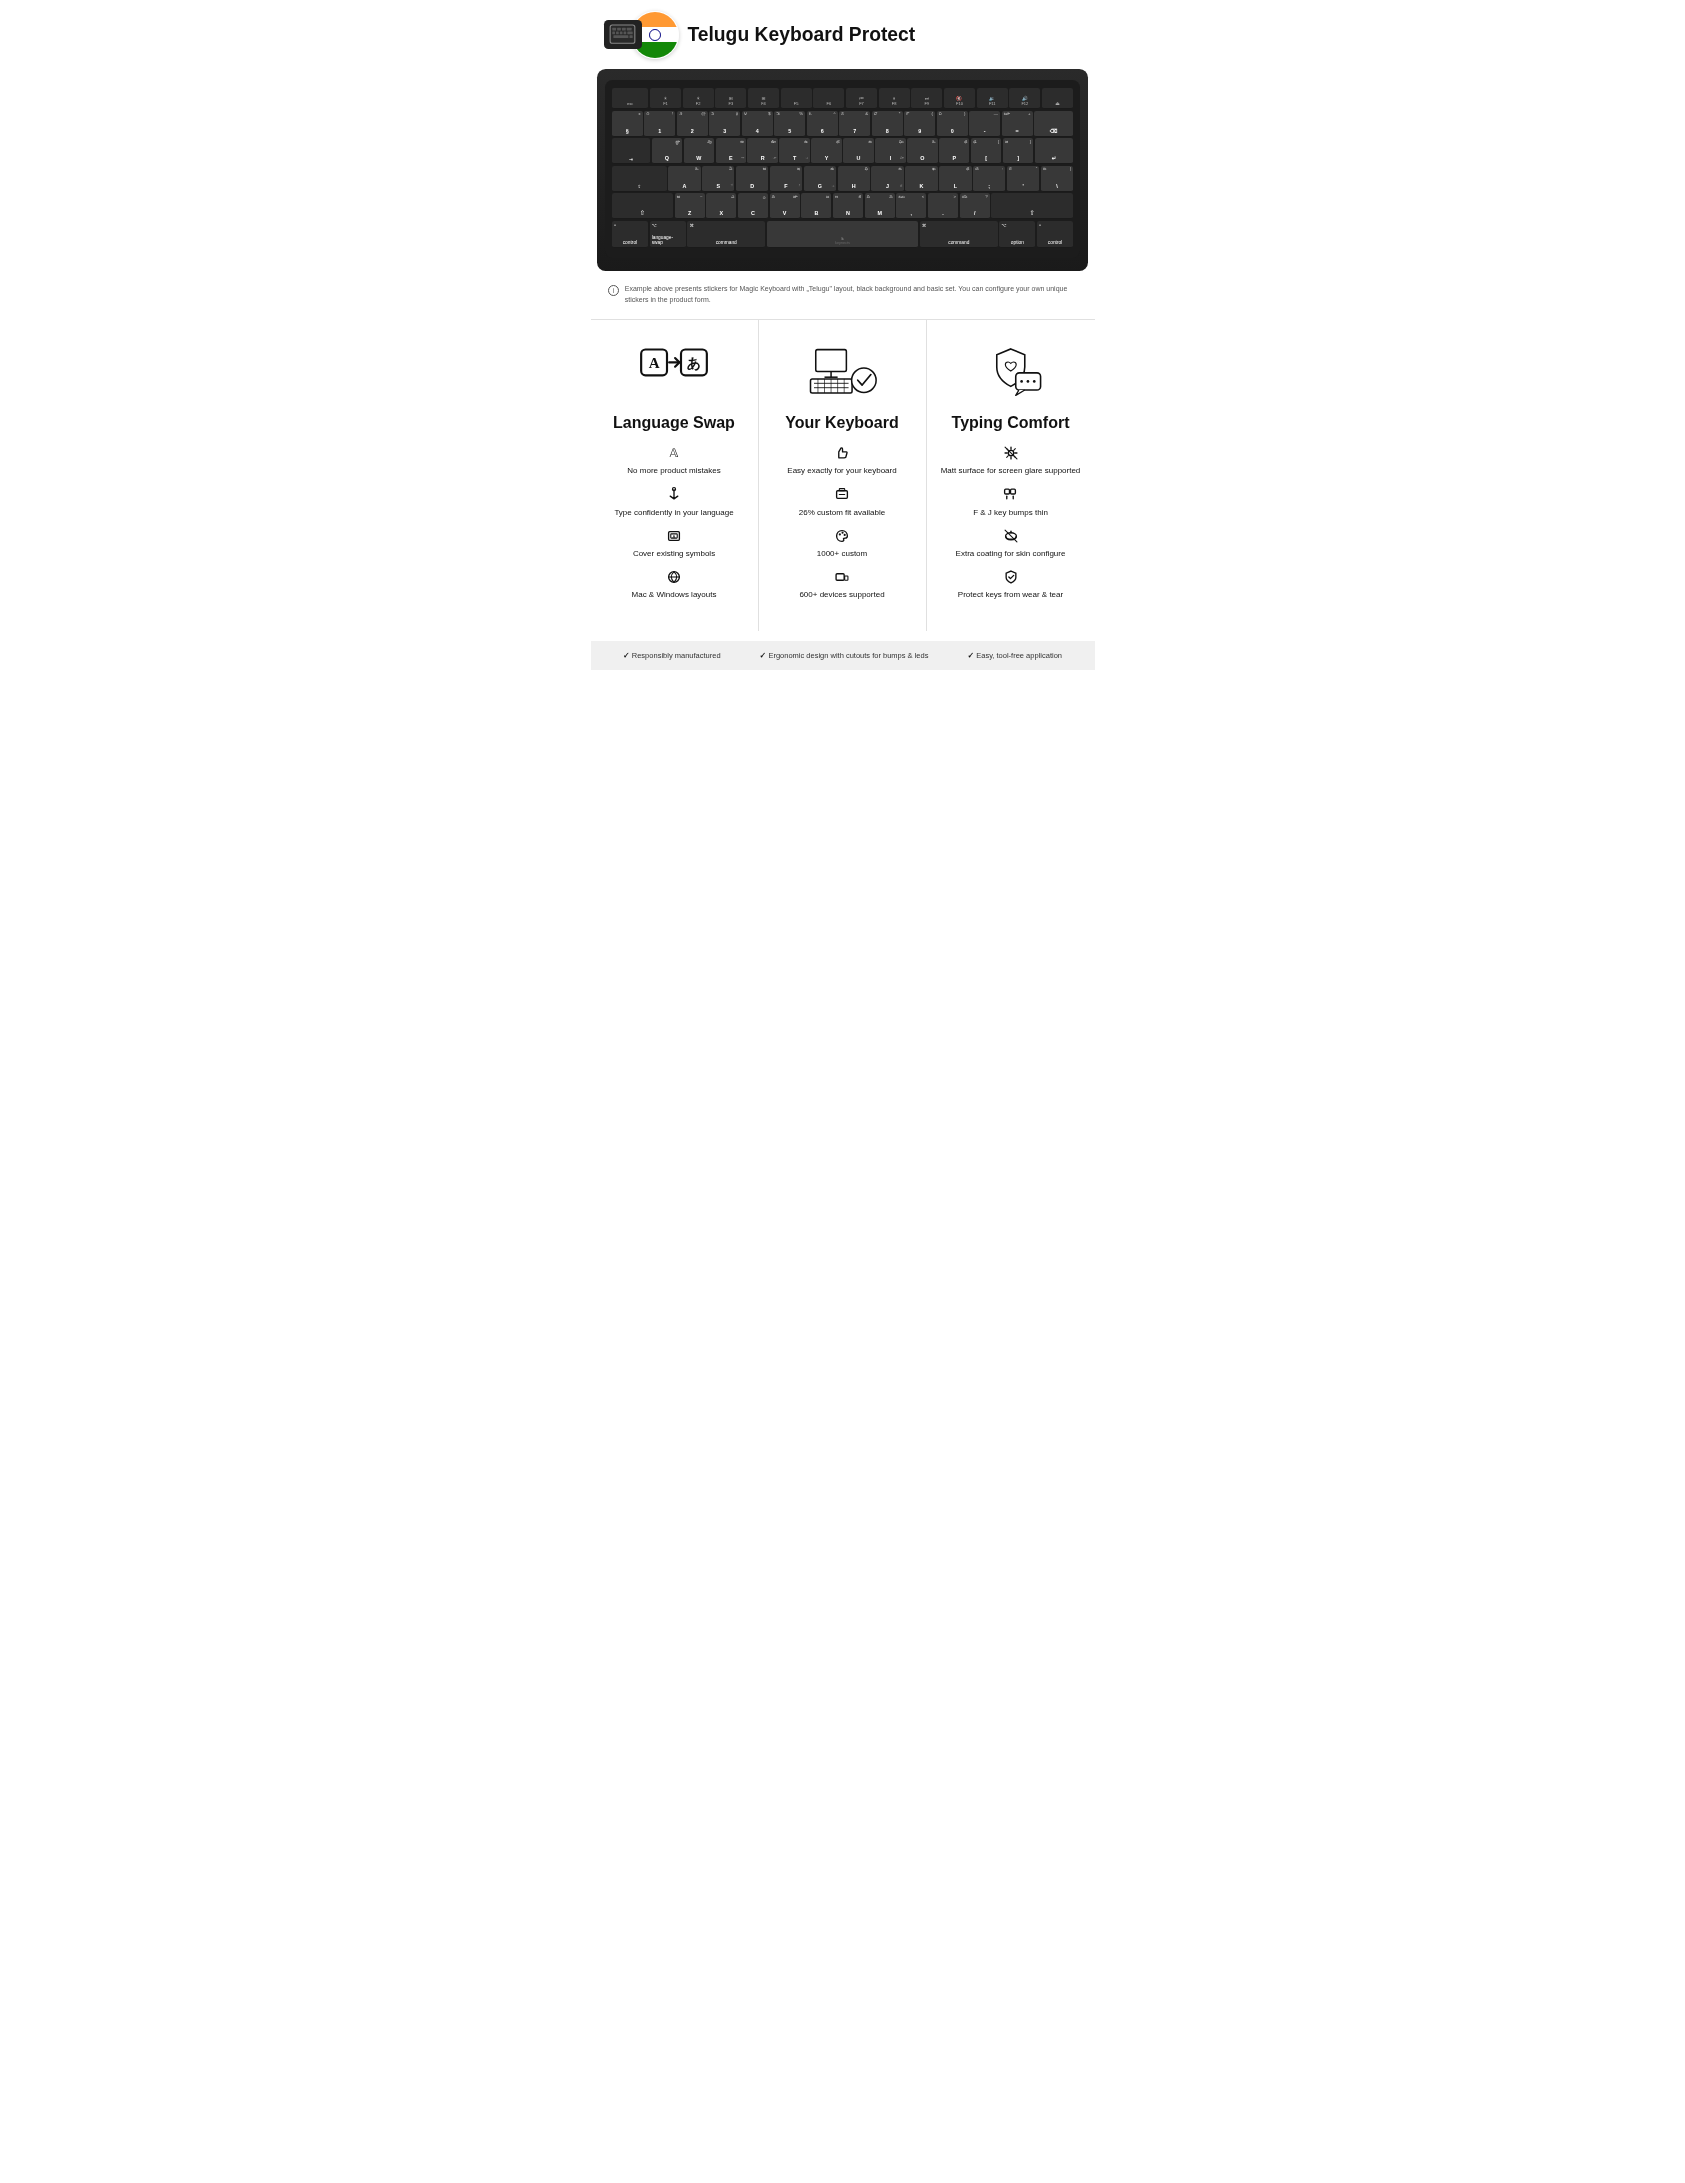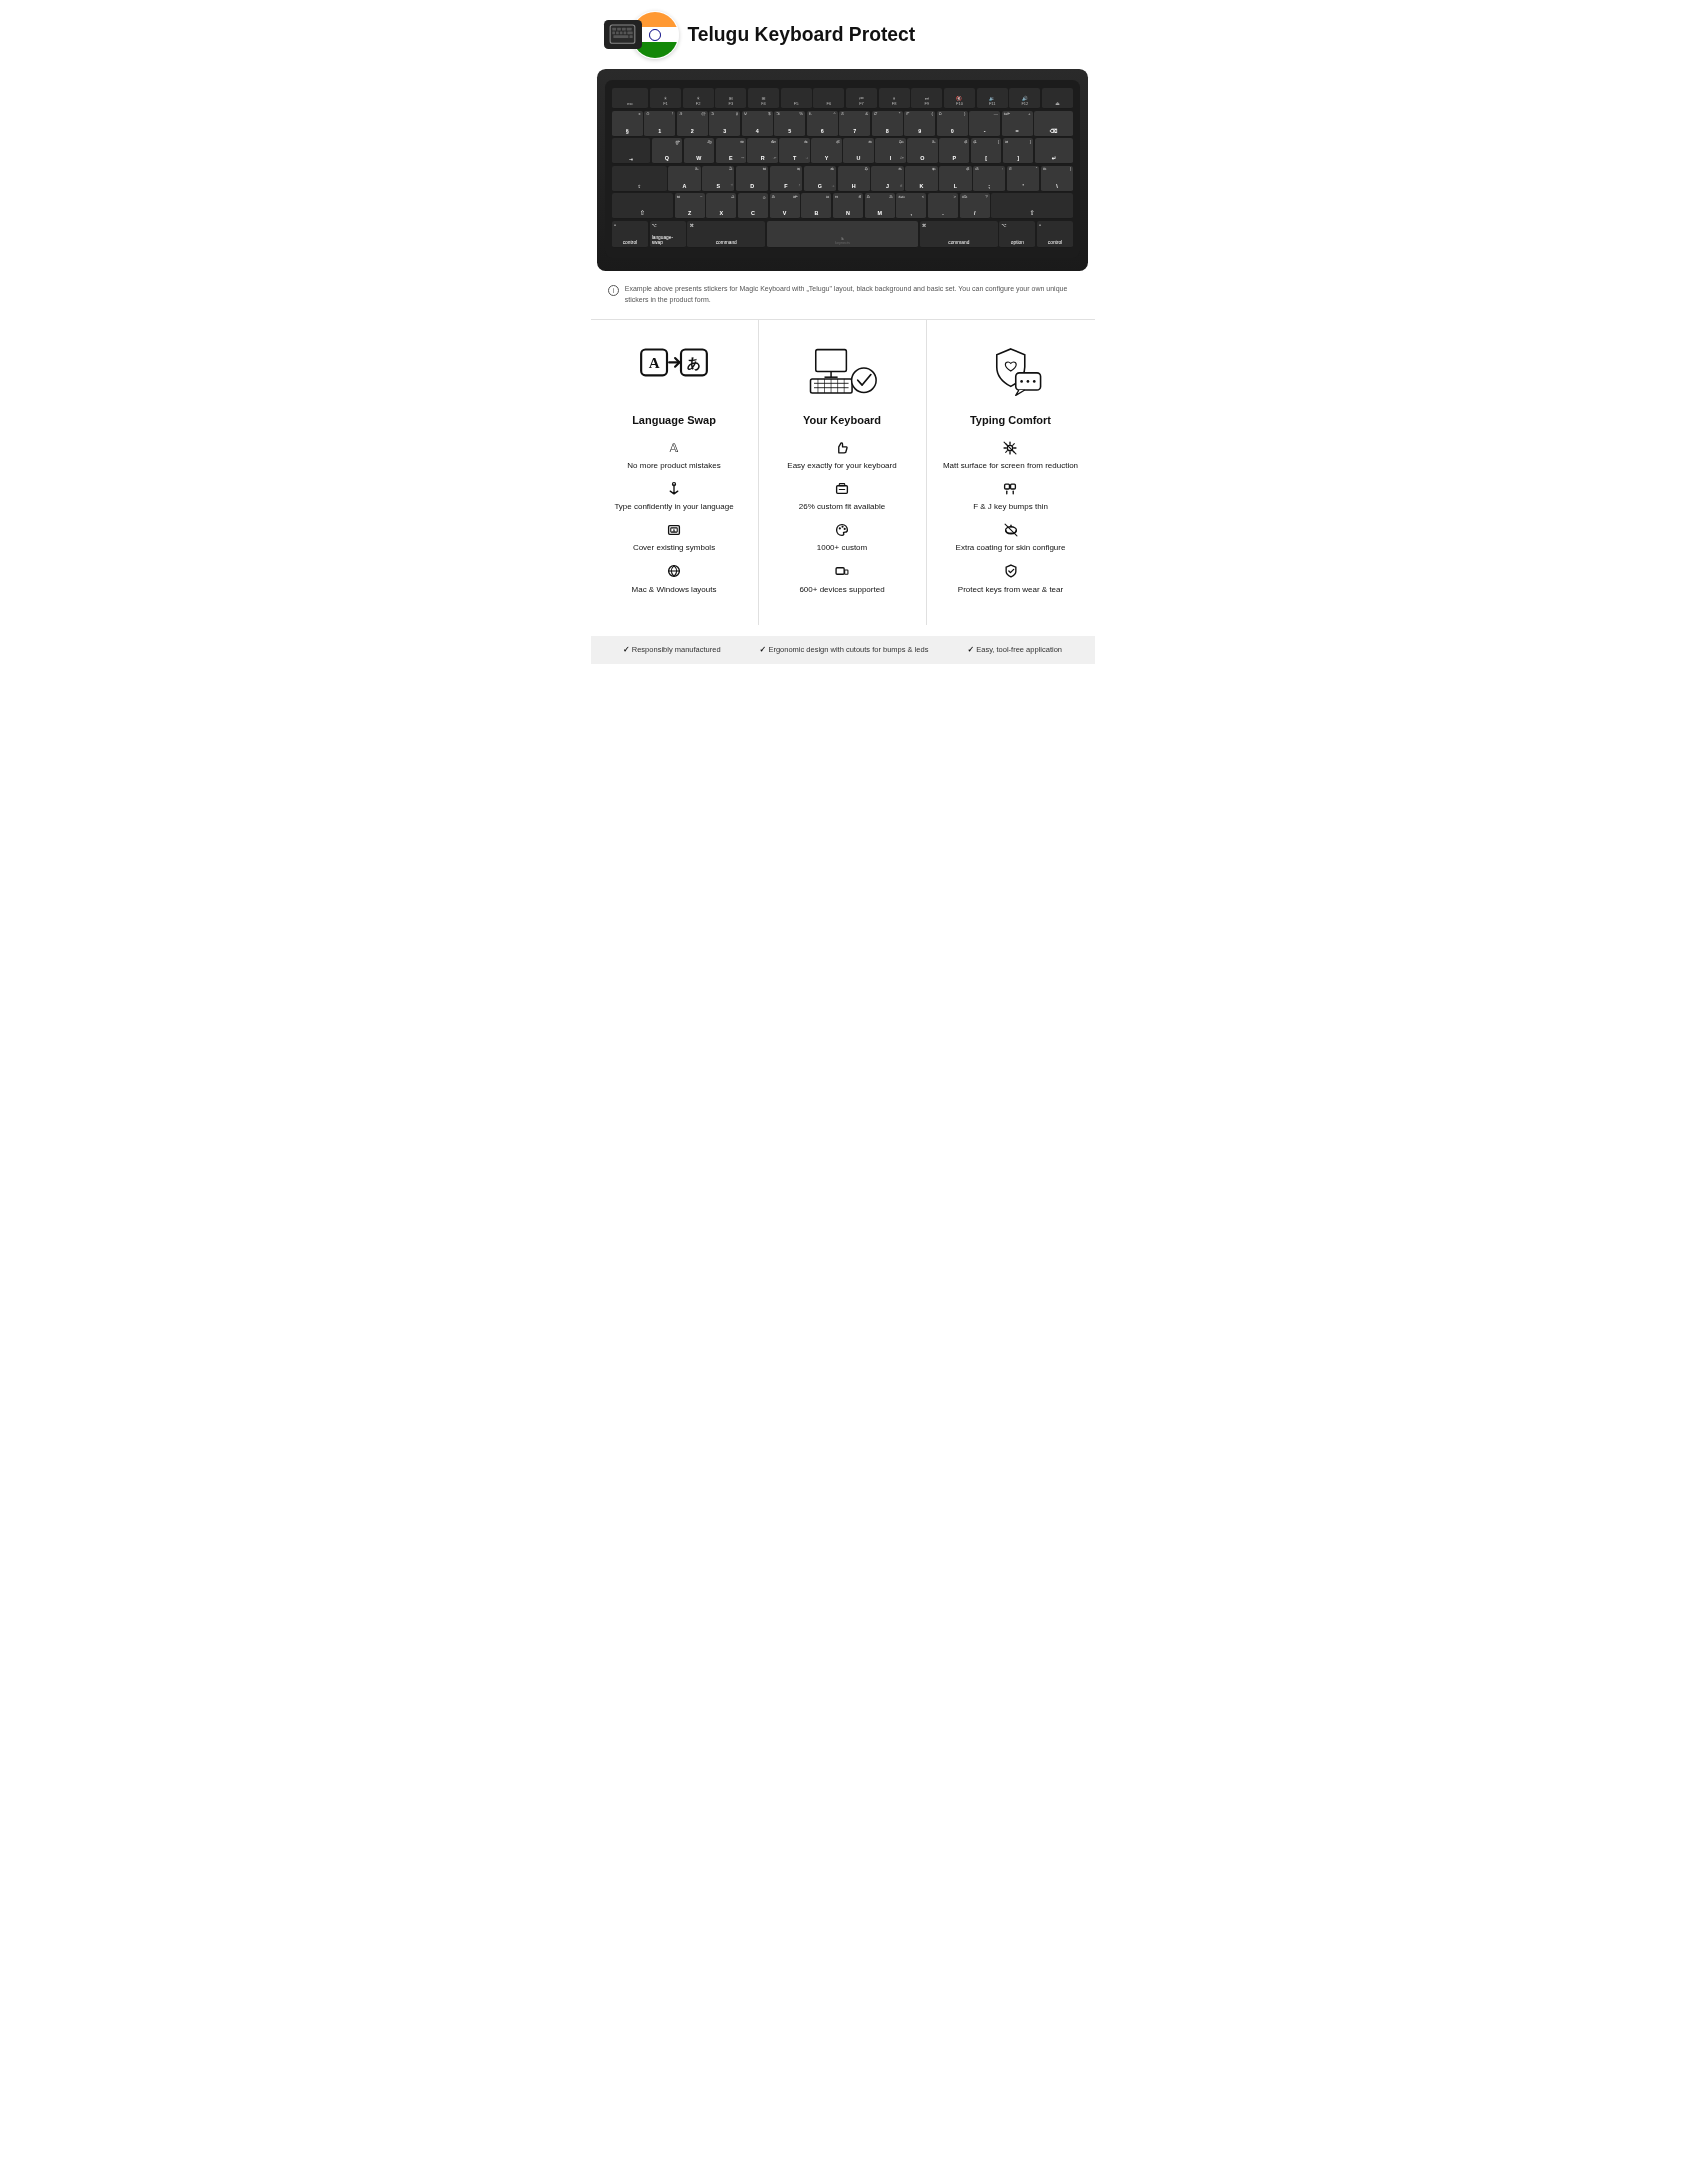--- a/index.html
+++ b/index.html
@@ -118,21 +118,21 @@
 
     .feature-icon-area {
       width: 70px;
       height: 59px;
       display: flex;
       align-items: center;
       justify-content: center;
       margin-bottom: 13px;
     }
     .feature-title {
-      font-size: 11px;
+      font-size: 16px;
       font-weight: 800;
       color: #111;
       margin-bottom: 15px;
       line-height: 1.1;
     }
     .feature-item {
       display: flex;
       flex-direction: column;
       align-items: center;
       margin-bottom: 10.7px;
@@ -745,21 +745,21 @@
             <line x1="13" y1="20" x2="13" y2="24" stroke="#111" stroke-width="2.5" stroke-linecap="round"></line>
             <line x1="2" y1="13" x2="6" y2="13" stroke="#111" stroke-width="2.5" stroke-linecap="round"></line>
             <line x1="20" y1="13" x2="24" y2="13" stroke="#111" stroke-width="2.5" stroke-linecap="round"></line>
             <line x1="5" y1="5" x2="8" y2="8" stroke="#111" stroke-width="2" stroke-linecap="round"></line>
             <line x1="18" y1="18" x2="21" y2="21" stroke="#111" stroke-width="2" stroke-linecap="round"></line>
             <line x1="21" y1="5" x2="18" y2="8" stroke="#111" stroke-width="2" stroke-linecap="round"></line>
             <line x1="5" y1="21" x2="8" y2="18" stroke="#111" stroke-width="2" stroke-linecap="round"></line>
             <line x1="2" y1="2" x2="24" y2="24" stroke="#111" stroke-width="2" stroke-linecap="round"></line>
           </svg>
       </div>
-      <span class="feature-item-text">Matt surface for screen from reduction</span>
+      <span class="feature-item-text">Matt surface for screen glare supported</span>
     </div>
     <div class="feature-item">
       <div class="feature-item-icon">
         <svg width="14" height="14" viewBox="0 0 26 26" fill="none">
             <rect x="3" y="4" width="9" height="9" rx="2" stroke="#111" stroke-width="2.5"></rect>
             <rect x="14" y="4" width="9" height="9" rx="2" stroke="#111" stroke-width="2.5"></rect>
             <line x1="7" y1="17" x2="7" y2="22" stroke="#111" stroke-width="2.5" stroke-linecap="round"></line>
             <line x1="19" y1="17" x2="19" y2="22" stroke="#111" stroke-width="2.5" stroke-linecap="round"></line>
           </svg>
       </div>

